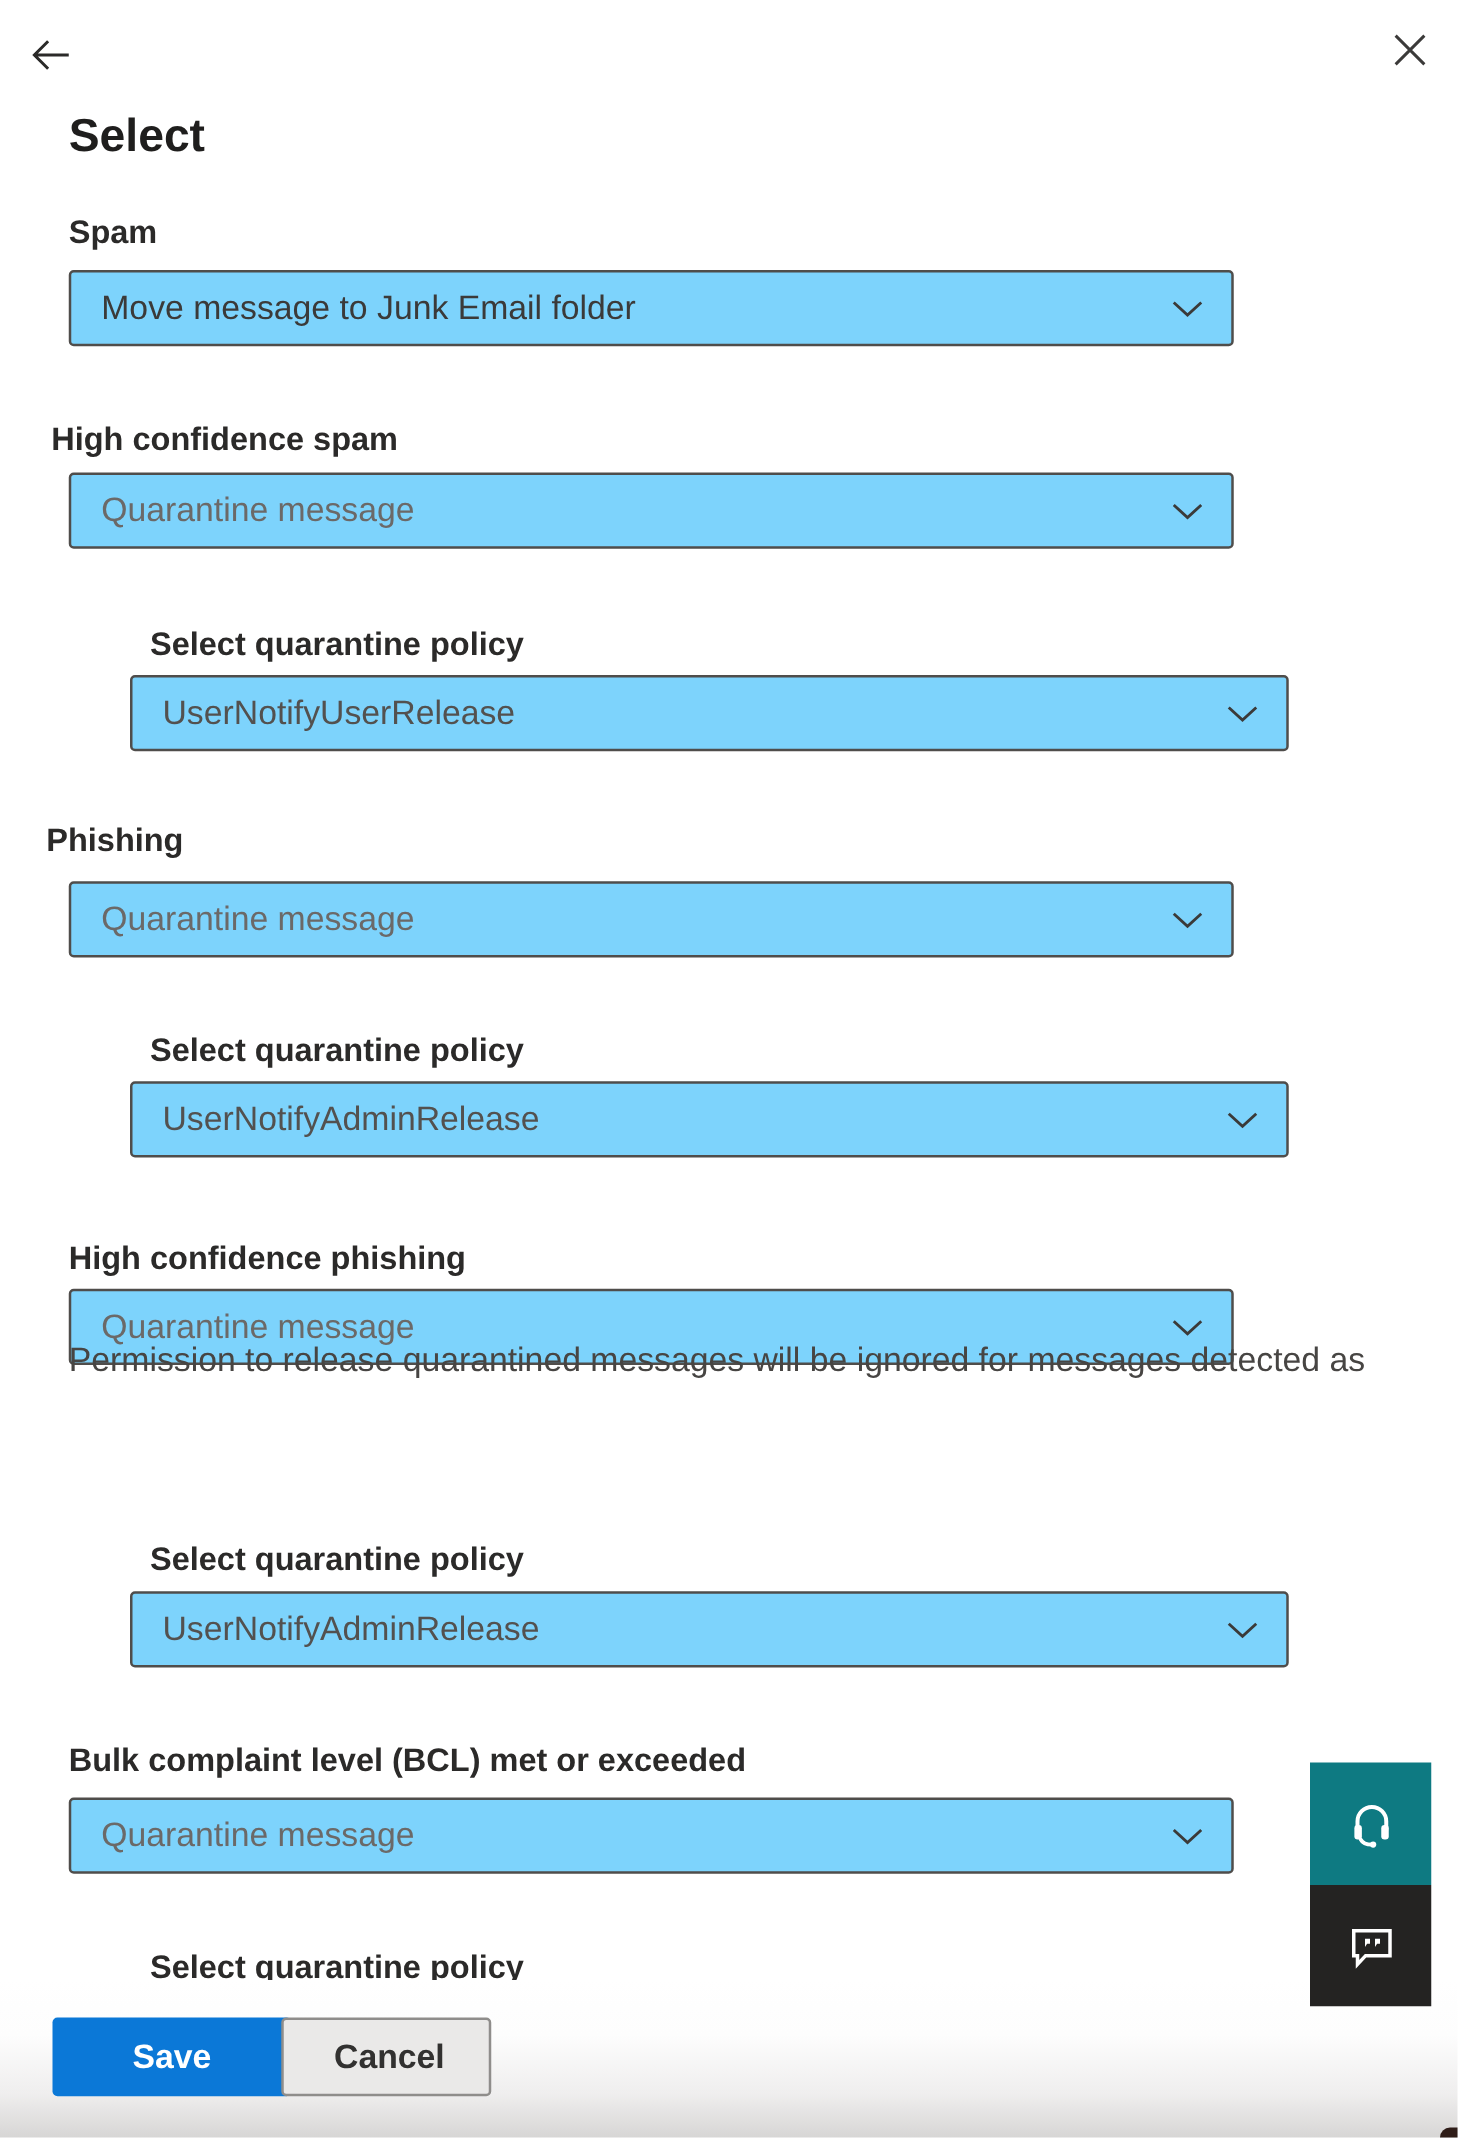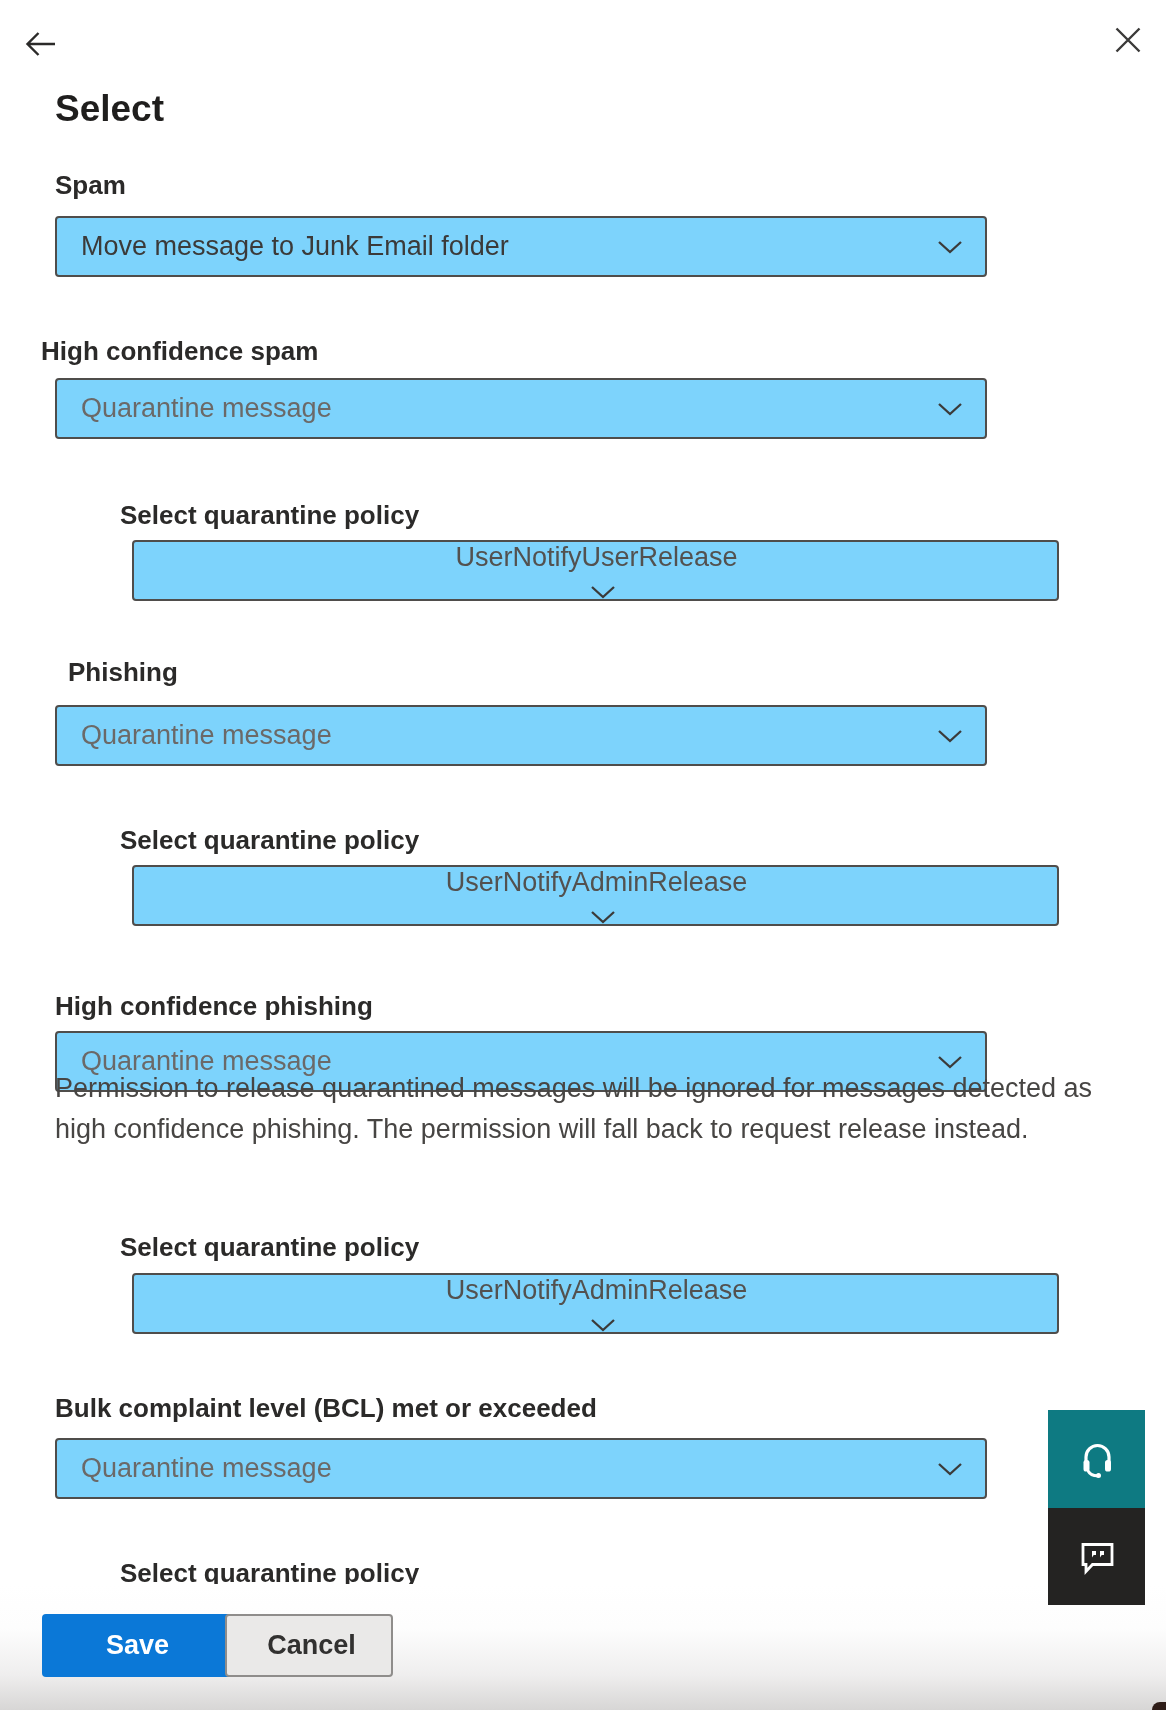--- a/index.html
+++ b/index.html
@@ -22,21 +22,21 @@
     height:61px;border:2px solid #4f4d4b;border-radius:4px;background:#7dd3fc;
     display:flex;align-items:center;justify-content:space-between;
     padding:0 22px 0 24px;box-sizing:border-box;cursor:pointer;
   }
   .dd-text{font-size:27px;white-space:nowrap;overflow:hidden;}
   .v-dark{color:#3b3a39;}
   .v-gray{color:#6b6968;}
   .v-mid{color:#53514f;}
   .chev{flex:0 0 auto;margin-left:12px;}
   .w-main{left:55px;width:932px;}
-  .w-ind{left:132px;width:927px;flex-direction:column;}
+  .w-ind{left:104px;width:927px;}
   
   #note{left:55px;top:1068px;width:1075px;font-size:27px;line-height:41px;color:#474543;}
   
   #footer{
     left:0;top:1584px;width:1166px;height:126px;z-index:20;
     background:linear-gradient(180deg,#ffffff 0%,#fdfdfd 35%,#efeeee 72%,#d7d6d5 100%);
   }
   #save-btn{
     position:absolute;left:42px;top:30px;width:191px;height:63px;
     background:#0b78d7;color:#fff;font-size:27px;font-weight:600;
@@ -92,21 +92,21 @@
     </svg>
 </div>
 <div class="abs flabel" style="left:120px;top:500px;">Select quarantine policy</div>
 <div class="abs dropdown w-ind" style="top:540px;">
   <span class="dd-text v-mid">UserNotifyUserRelease</span>
   <svg class="chev" width="26" height="14" viewBox="0 0 26 14">
       <path d="M2 2 L13 12 L24 2" fill="none" stroke="#3b3a39" stroke-width="2.3"></path>
     </svg>
 </div>
 
-<div class="abs flabel" style="left:68px;top:657px;">Phishing</div>
+<div class="abs flabel" style="left:37px;top:657px;">Phishing</div>
 <div class="abs dropdown w-main" style="top:705px;">
   <span class="dd-text v-gray">Quarantine message</span>
   <svg class="chev" width="26" height="14" viewBox="0 0 26 14">
       <path d="M2 2 L13 12 L24 2" fill="none" stroke="#3b3a39" stroke-width="2.3"></path>
     </svg>
 </div>
 <div class="abs flabel" style="left:120px;top:825px;">Select quarantine policy</div>
 <div class="abs dropdown w-ind" style="top:865px;">
   <span class="dd-text v-mid">UserNotifyAdminRelease</span>
   <svg class="chev" width="26" height="14" viewBox="0 0 26 14">
@@ -116,21 +116,20 @@
 
 <div class="abs flabel" style="left:55px;top:991px;">High confidence phishing</div>
 <div class="abs dropdown w-main" style="top:1031px;">
   <span class="dd-text v-gray">Quarantine message</span>
   <svg class="chev" width="26" height="14" viewBox="0 0 26 14">
       <path d="M2 2 L13 12 L24 2" fill="none" stroke="#3b3a39" stroke-width="2.3"></path>
     </svg>
 </div>
 <div class="abs" id="note">
   <div>Permission to release quarantined messages will be ignored for messages detected as</div>
-  <div>high confidence phishing. The permission will fall back to request release instead.</div>
 </div>
 <div class="abs flabel" style="left:120px;top:1232px;">Select quarantine policy</div>
 <div class="abs dropdown w-ind" style="top:1273px;">
   <span class="dd-text v-mid">UserNotifyAdminRelease</span>
   <svg class="chev" width="26" height="14" viewBox="0 0 26 14">
       <path d="M2 2 L13 12 L24 2" fill="none" stroke="#3b3a39" stroke-width="2.3"></path>
     </svg>
 </div>
 
 <div class="abs flabel" style="left:55px;top:1393px;">Bulk complaint level (BCL) met or exceeded</div>

